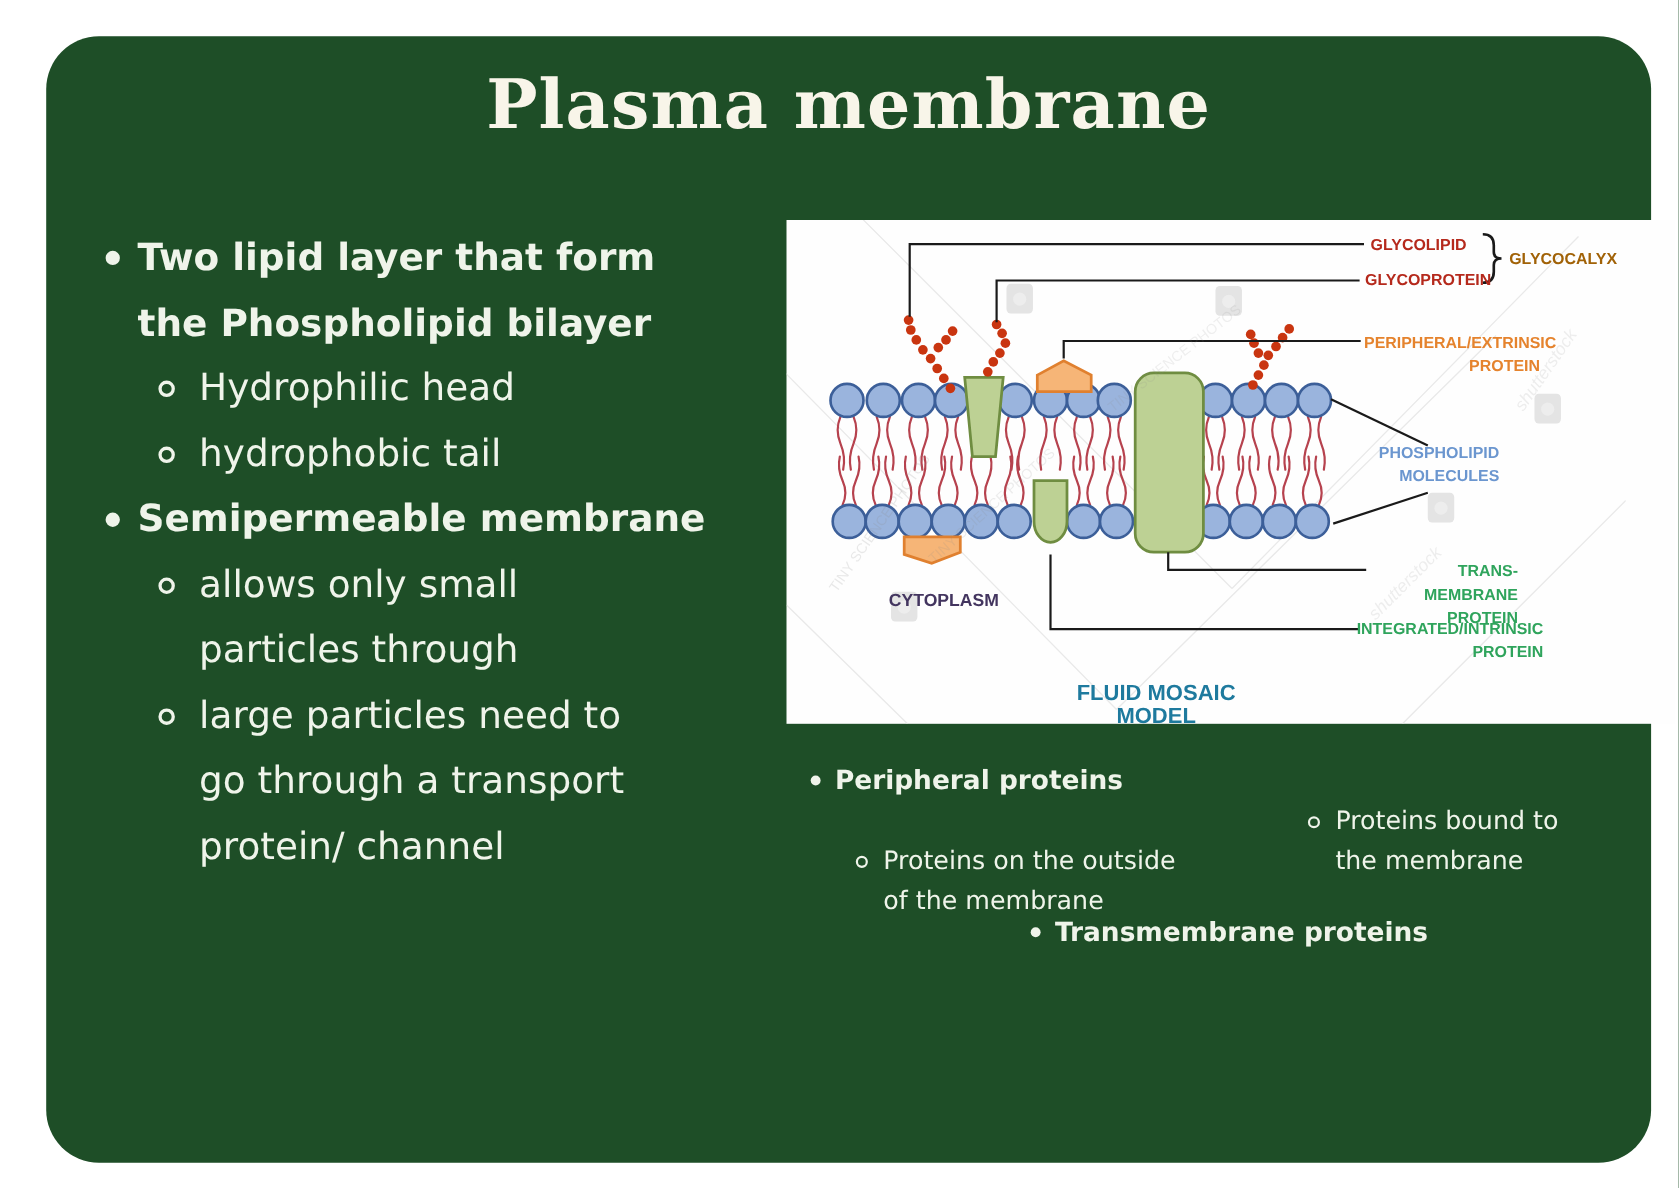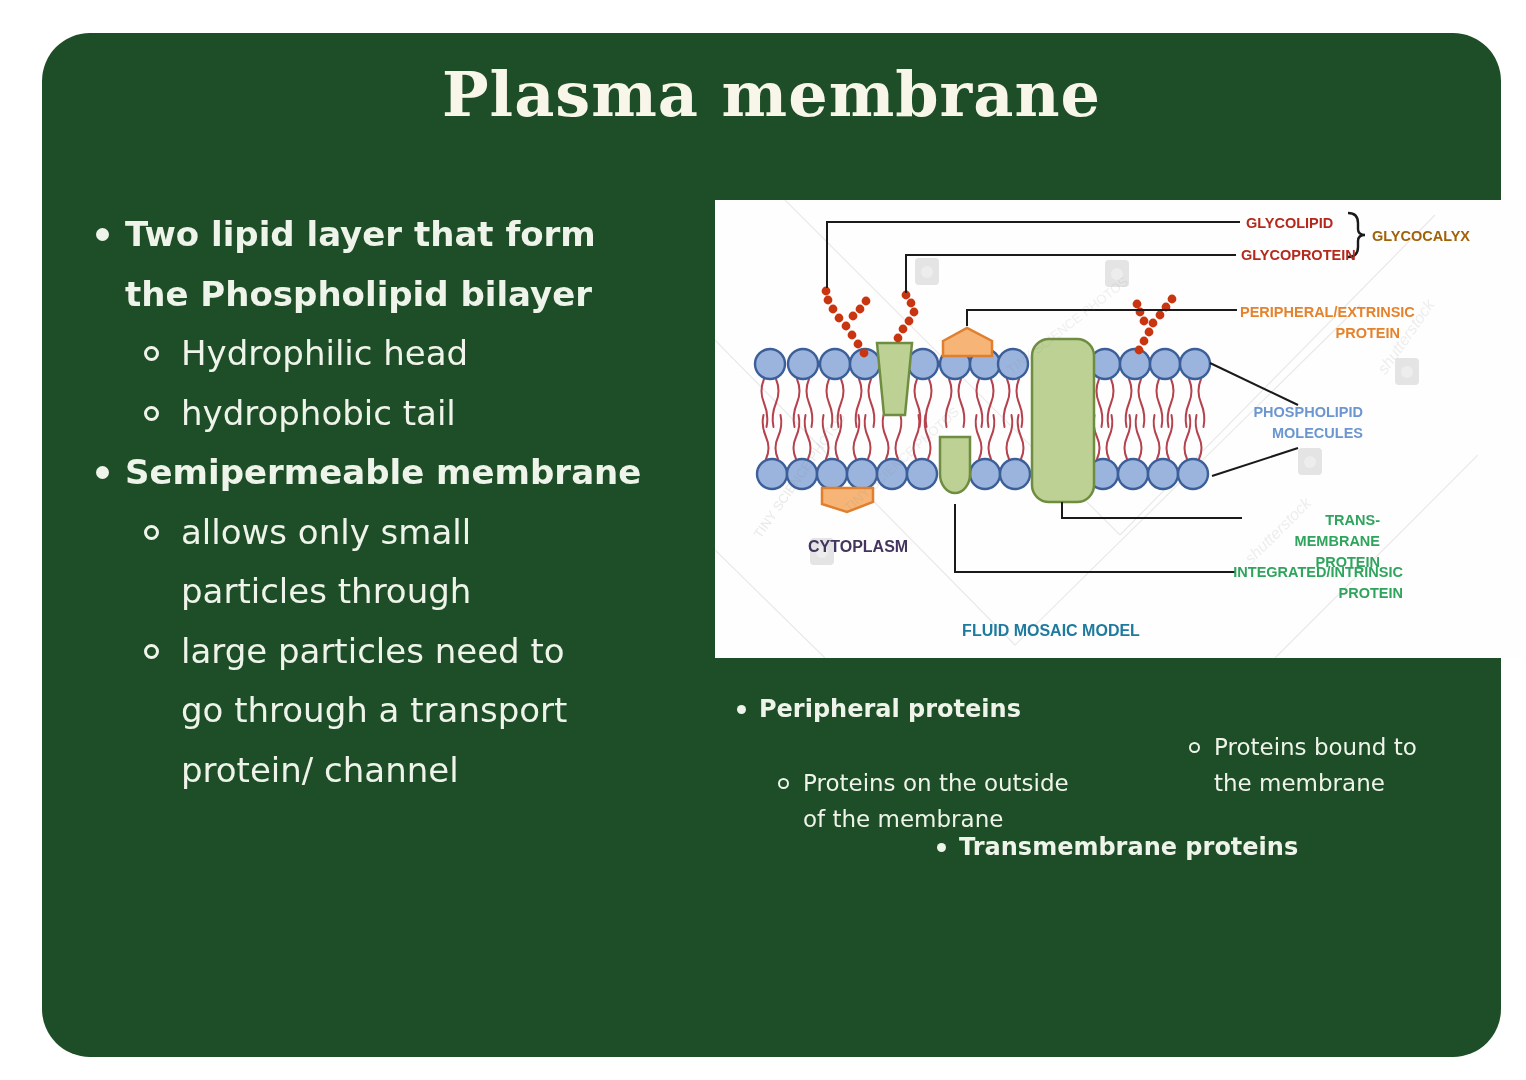--- a/index.html
+++ b/index.html
@@ -232,21 +232,21 @@
       <div class="dlabel" style="left:657px; top:26px;  color:#a16207;">GLYCOCALYX</div>
       <div class="dlabel lbl-center" style="left:525px; top:102px; width:160px; color:#e5832d;">PERIPHERAL/EXTRINSIC
 PROTEIN</div>
       <div class="dlabel lbl-center" style="left:528px; top:202px; width:120px; color:#6b96cf;">PHOSPHOLIPID
 MOLECULES</div>
       <div class="dlabel lbl-center" style="left:525px; top:310px; width:140px; color:#2fa45c;">TRANS-MEMBRANE
 PROTEIN</div>
       <div class="dlabel lbl-center" style="left:518px; top:362px; width:170px; color:#2fa45c;">INTEGRATED/INTRINSIC
 PROTEIN</div>
       <div class="dlabel" style="left:93px;  top:336px; font-size:16px; color:#43355f;">CYTOPLASM</div>
-      <div class="dlabel" style="left:236px; top:420px; width:200px; text-align:center; font-size:16px; color:#1e7a9e;">FLUID MOSAIC MODEL</div>
+      <div class="dlabel" style="left:236px; top:420px; width:200px; text-align:center; font-size:20px; color:#1e7a9e;">FLUID MOSAIC MODEL</div>
 
       <div class="wmtext" style="left:10px;  top:268px; opacity:.18; transform:rotate(-55deg);">TINY SCIENCE PHOTOS</div>
       <div class="wmtext" style="left:112px; top:252px; opacity:.15; transform:rotate(-42deg);">TINY SCIENCE PHOTOS</div>
       <div class="wmtext" style="left:278px; top:118px; opacity:.13; transform:rotate(-38deg);">TINY SCIENCE PHOTOS</div>
       <div class="wmtext" style="left:520px; top:322px; opacity:.14; transform:rotate(-45deg); font-style:italic; font-size:16px;">shutterstock</div>
       <div class="wmtext" style="left:648px; top:128px; opacity:.14; transform:rotate(-55deg); font-style:italic; font-size:16px;">shutterstock</div>
     </div>
 
     <div class="pgroup" style="left:695px; top:658px;">
       <div class="pg-title"><span class="pg-dot"></span><span>Peripheral proteins</span></div>

